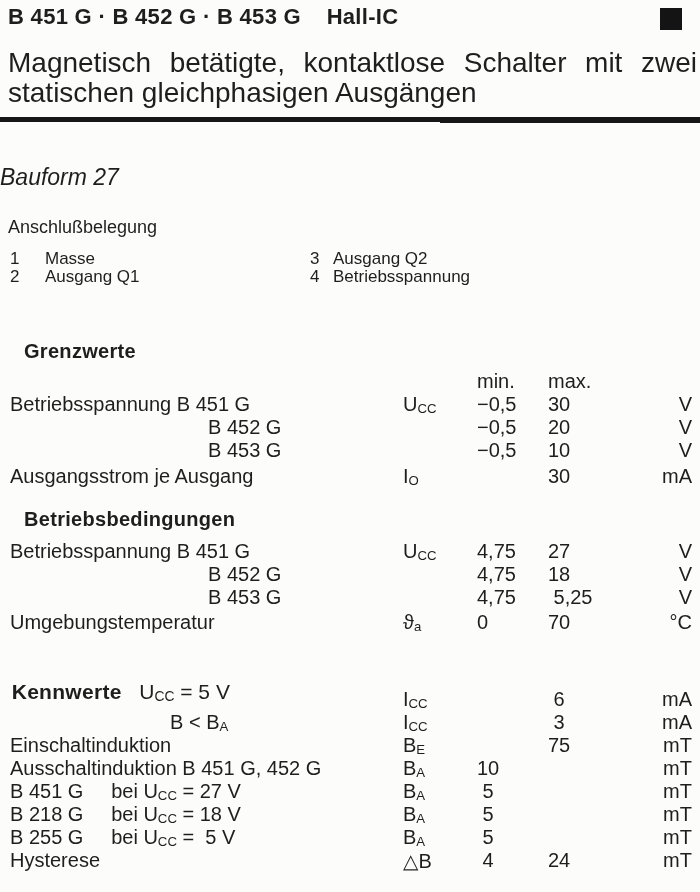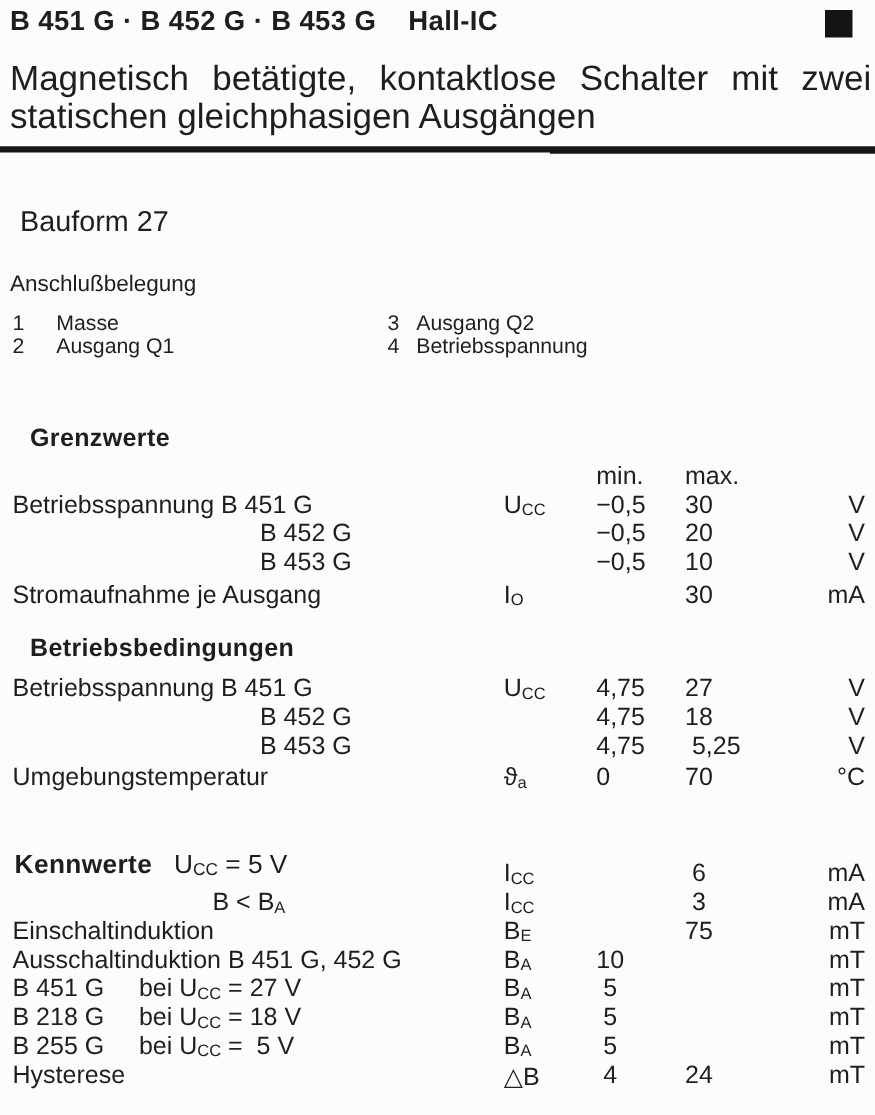--- a/index.html
+++ b/index.html
@@ -12,21 +12,21 @@
   .abs{position:absolute;}
   
   .title{top:4px;left:8px;font-size:22px;font-weight:bold;white-space:pre;letter-spacing:.3px;}
   .corner{top:8px;right:18px;width:22px;height:22px;background:#141414;}
   .sub1{top:48px;left:8px;width:689px;font-size:28px;line-height:30px;
         text-align:justify;text-align-last:justify;white-space:normal;}
   .sub2{top:78px;left:8px;width:689px;font-size:28px;line-height:30px;}
   .rule{top:117px;left:0;width:700px;height:5px;background:#171717;}
   .rule:after{content:"";position:absolute;left:440px;top:2px;width:260px;height:4px;background:#171717;}
   
-  .bauform{top:164px;left:16px;font-size:23px;}
+  .bauform{top:164px;left:0;font-size:23px;font-style:italic;}
   .pinhead{top:217px;left:8px;font-size:18px;}
   .pinrow{position:absolute;left:0;width:700px;height:19px;font-size:17px;}
   .pnum1{position:absolute;left:10px;}
   .plbl1{position:absolute;left:45px;}
   .pnum2{position:absolute;left:310px;}
   .plbl2{position:absolute;left:333px;}
   
   .shead{left:24px;font-size:20px;font-weight:bold;letter-spacing:.3px;white-space:pre;}
   .khead{left:0;font-size:21px;white-space:pre;}
   .khead .b{font-weight:bold;letter-spacing:.3px;}
@@ -86,21 +86,21 @@
   <span class="cmax">20</span>
   <span class="cunit">V</span>
 </div>
 <div class="trow" style="top:439px">
   <span class="lbl i1"><span>B 453 G</span></span>
   <span class="cmin">−0,5</span>
   <span class="cmax">10</span>
   <span class="cunit">V</span>
 </div>
 <div class="trow" style="top:465px">
-  <span class="lbl"><span>Stromaufnahme je Ausgang</span></span>
+  <span class="lbl"><span>Ausgangsstrom je Ausgang</span></span>
   <span class="sym"><span>I</span><span class="sb">O</span></span>
   <span class="cmin"></span>
   <span class="cmax">30</span>
   <span class="cunit">mA</span>
 </div>
 
 <div class="abs shead" style="top:508px">Betriebsbedingungen</div>
 
 <div class="trow" style="top:540px">
   <span class="lbl"><span>Betriebsspannung B 451 G</span></span>

